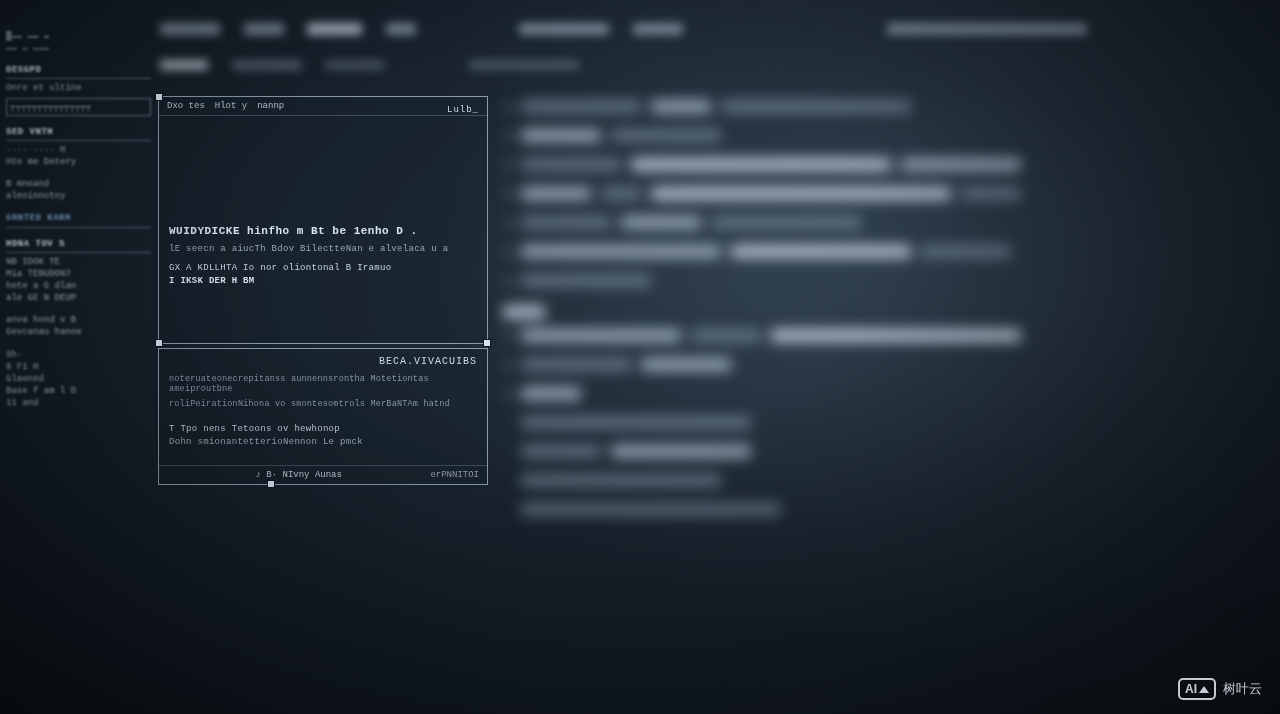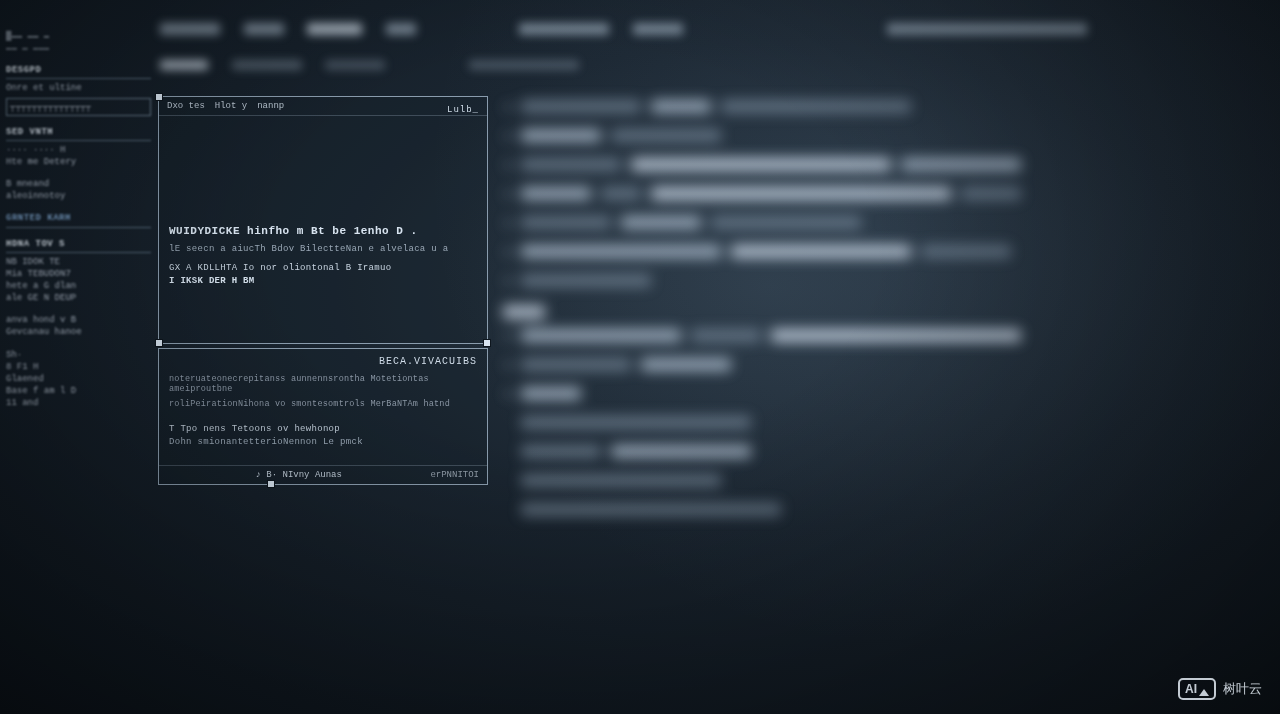--- a/index.html
+++ b/index.html
@@ -188,21 +188,21 @@
     opacity: 0.9;
     filter: blur(0.2px);
   }
   .watermark .badge {
     border: 2px solid #d8e0e8;
     border-radius: 5px;
     padding: 2px 5px 2px 5px;
     font-weight: bold;
     font-size: 12px;
     display: flex;
-    align-items: flex-end;
+    align-items: center;
     gap: 2px;
   }
   .watermark .tri {
     width: 0; height: 0;
     border-left: 5px solid transparent;
     border-right: 5px solid transparent;
     border-bottom: 7px solid #d8e0e8;
     display: inline-block;
   }
 

